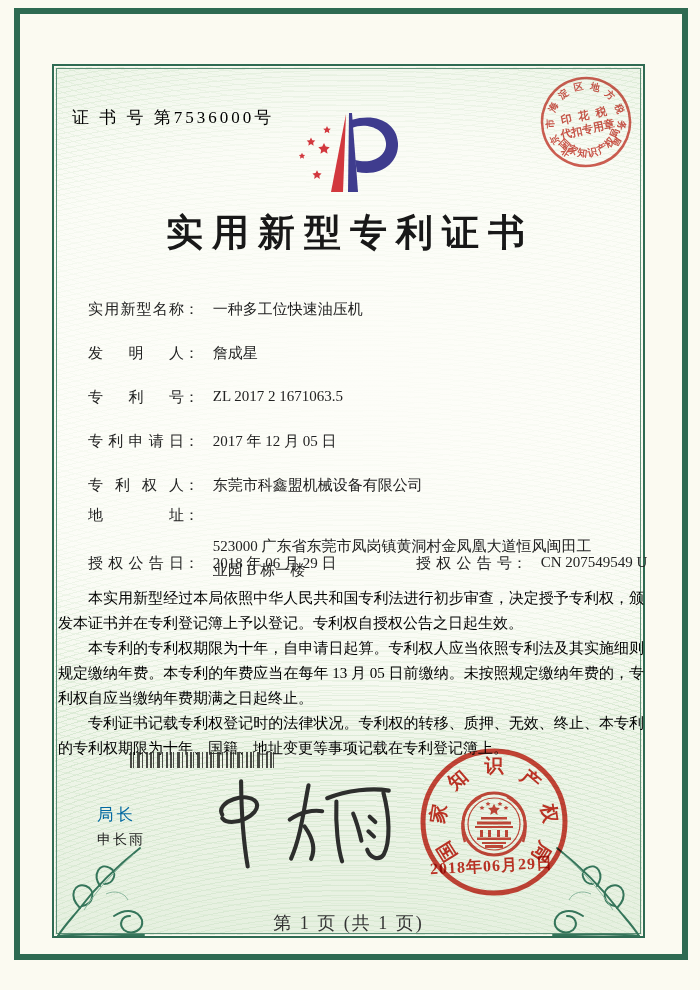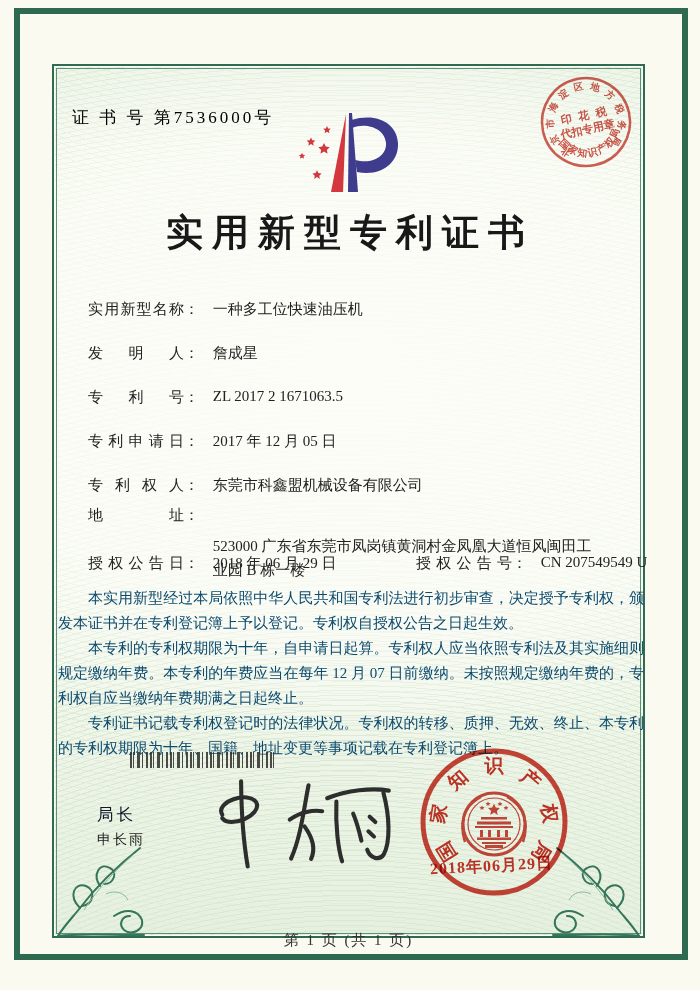--- a/index.html
+++ b/index.html
@@ -23,31 +23,31 @@
   .cert-no{left:72px;top:106px;font-size:17px;letter-spacing:3px;color:#000000;}
   .title{left:0;top:208px;width:100%;text-align:center;font-size:37px;font-weight:700;
          letter-spacing:9px;color:#181818;}
   .frow{left:88px;font-size:15px;color:#222;white-space:nowrap;}
   .flabel{display:inline-block;width:96px;text-align:justify;text-align-last:justify;vertical-align:top;}
   .fcolon{display:inline-block;vertical-align:top;}
   .fvalue{display:inline-block;margin-left:10px;vertical-align:top;white-space:normal;}
   .fvalue.addr{width:392px;line-height:24px;margin-top:28px;}
   .grant-no-pair{position:absolute;left:280px;top:0;white-space:nowrap;margin-left:48px;}
   .bodytext{left:58px;top:586px;width:586px;font-size:15px;line-height:25px;
-            text-align:justify;color:#0c4a6e;}
+            text-align:justify;color:#000000;}
   .bodytext p{margin:0;text-indent:2em;}
   .barcode{left:130px;top:752px;width:147px;height:16px;opacity:.85;
      background:repeating-linear-gradient(90deg,#2e2e2a 0 2px,transparent 2px 3px,#2e2e2a 3px 4px,
        transparent 4px 7px,#2e2e2a 7px 10px,transparent 10px 12px,#2e2e2a 12px 13px,transparent 13px 16px,
        #2e2e2a 16px 18px,transparent 18px 20px);}
-  .signer-title{left:97px;top:804px;font-size:16.5px;letter-spacing:3px;color:#0f172a;}
+  .signer-title{left:97px;top:804px;font-size:16.5px;letter-spacing:3px;color:#0369a1;}
   .signer-name{left:97px;top:831px;font-size:14px;letter-spacing:2px;color:#222;}
   .seal-date{left:430px;top:856px;font-size:16px;letter-spacing:1px;color:#cd3529;
              transform:rotate(-3deg);mix-blend-mode:multiply;font-weight:700;}
-  .footer{left:52px;top:911px;width:593px;text-align:center;font-size:15px;letter-spacing:2px;color:#333;margin-top:20px;}
+  .footer{left:52px;top:911px;width:593px;text-align:center;font-size:18px;letter-spacing:2px;color:#333;}
   .seal-svg,.stamp-svg{mix-blend-mode:multiply;}
   svg text{font-family:"Liberation Serif","DejaVu Serif",serif;}
 </style>
 </head>
 <body>
 
 <div class="page">
 
   <svg width="0" height="0" style="position:absolute" aria-hidden="true">
     <defs>
@@ -132,21 +132,21 @@
     <span class="flabel">授权公告日</span><span class="fcolon">：</span>
     <span class="fvalue">2018 年 06 月 29 日</span>
     <span class="grant-no-pair">
       <span class="flabel">授权公告号</span><span class="fcolon">：</span>
       <span class="fvalue">CN 207549549 U</span>
     </span>
   </div>
 
   <div class="abs bodytext">
     <p>本实用新型经过本局依照中华人民共和国专利法进行初步审查，决定授予专利权，颁发本证书并在专利登记簿上予以登记。专利权自授权公告之日起生效。</p>
-    <p>本专利的专利权期限为十年，自申请日起算。专利权人应当依照专利法及其实施细则规定缴纳年费。本专利的年费应当在每年 12 月 07 日前缴纳。未按照规定缴纳年费的，专利权自应当缴纳年费期满之日起终止。</p>
+    <p>本专利的专利权期限为十年，自申请日起算。专利权人应当依照专利法及其实施细则规定缴纳年费。本专利的年费应当在每年 13 月 05 日前缴纳。未按照规定缴纳年费的，专利权自应当缴纳年费期满之日起终止。</p>
     <p>专利证书记载专利权登记时的法律状况。专利权的转移、质押、无效、终止、本专利的专利权期限为十年、国籍、地址变更等事项记载在专利登记簿上。</p>
   </div>
 
   <div class="abs barcode"></div>
 
   <div class="abs signer-title">局长</div>
   <div class="abs signer-name">申长雨</div>
 
   <svg class="abs" style="left:198px;top:772px;transform:rotate(-2deg)" width="200" height="100" viewBox="0 0 210 110">
     <g fill="none" stroke="#191919" stroke-width="4.5" stroke-linecap="round" opacity="0.9">

